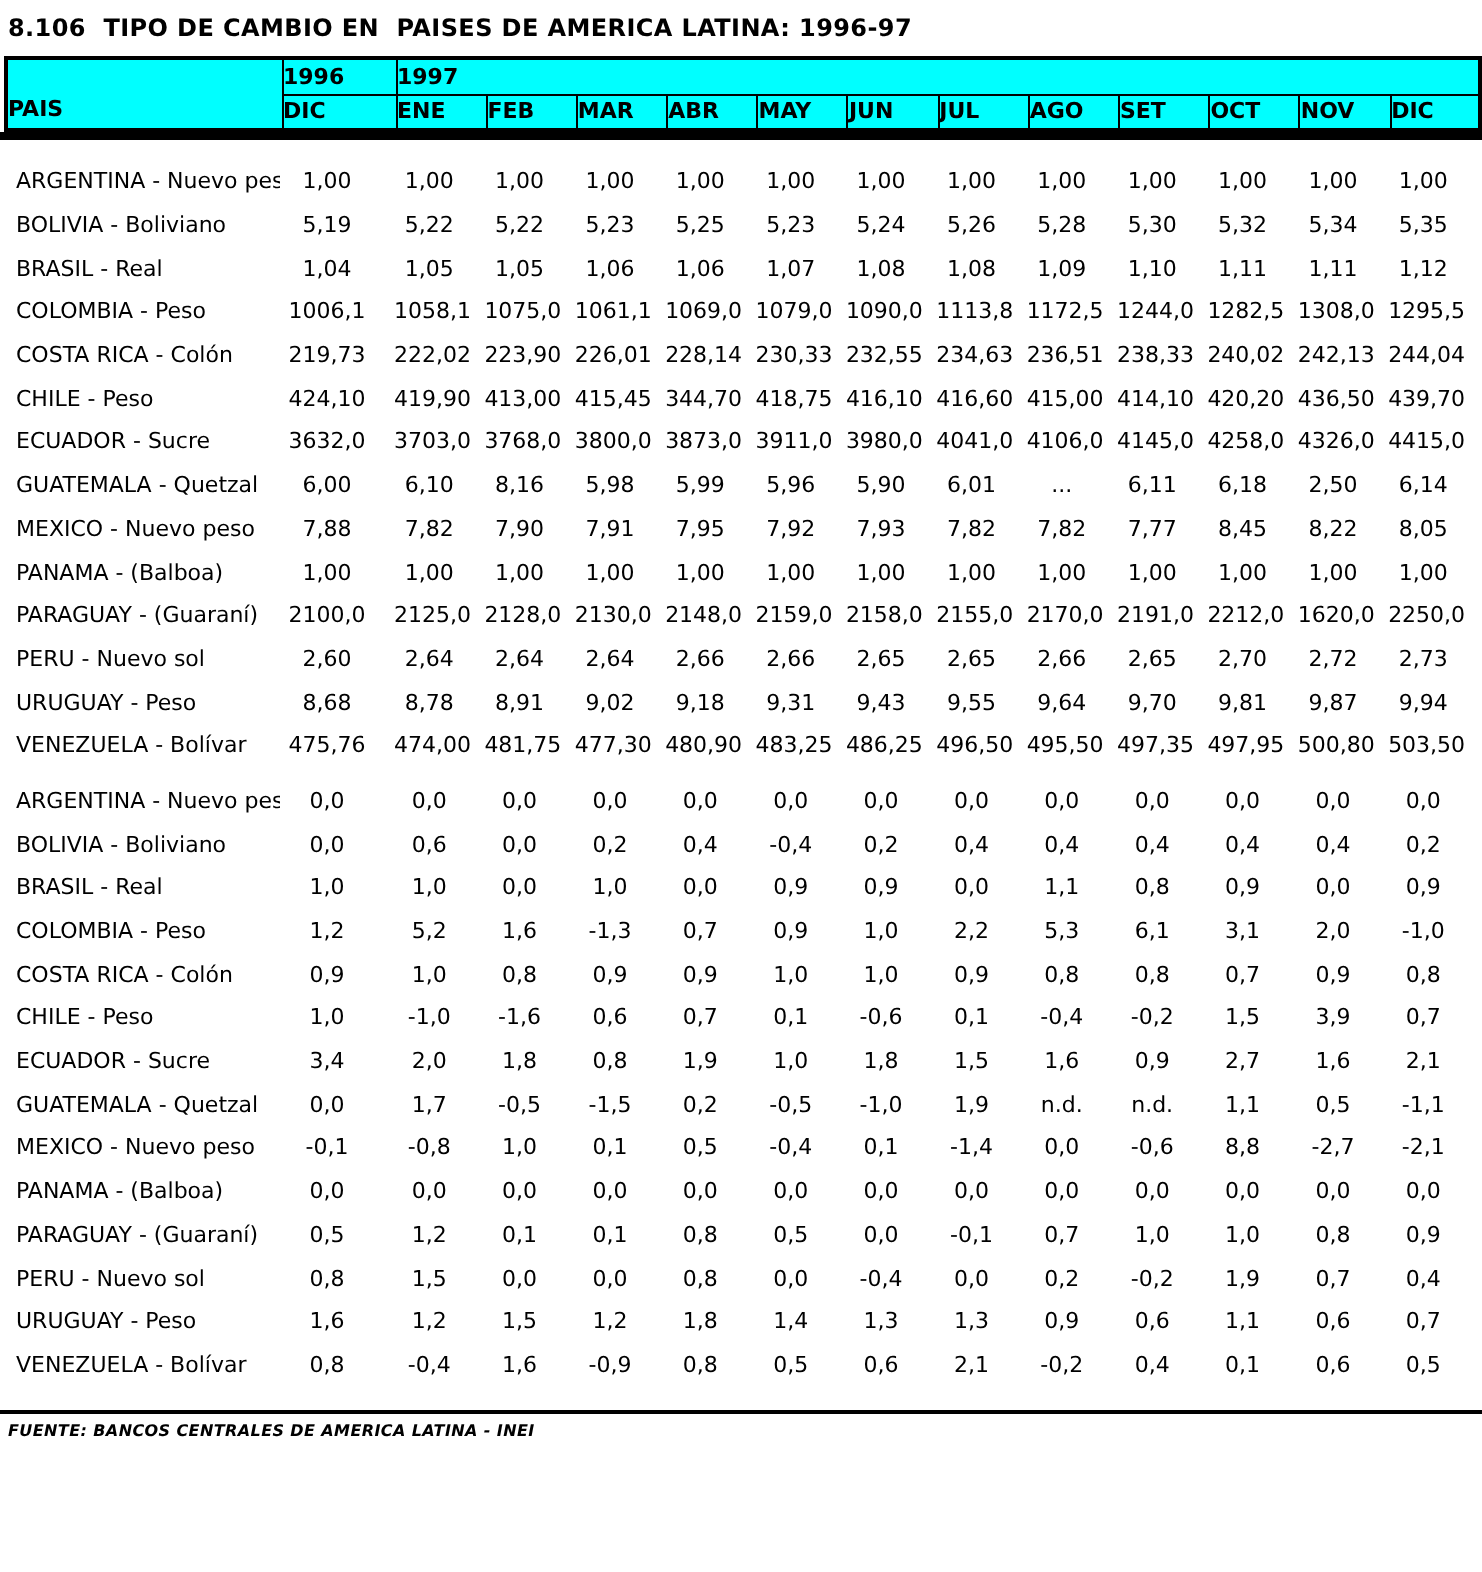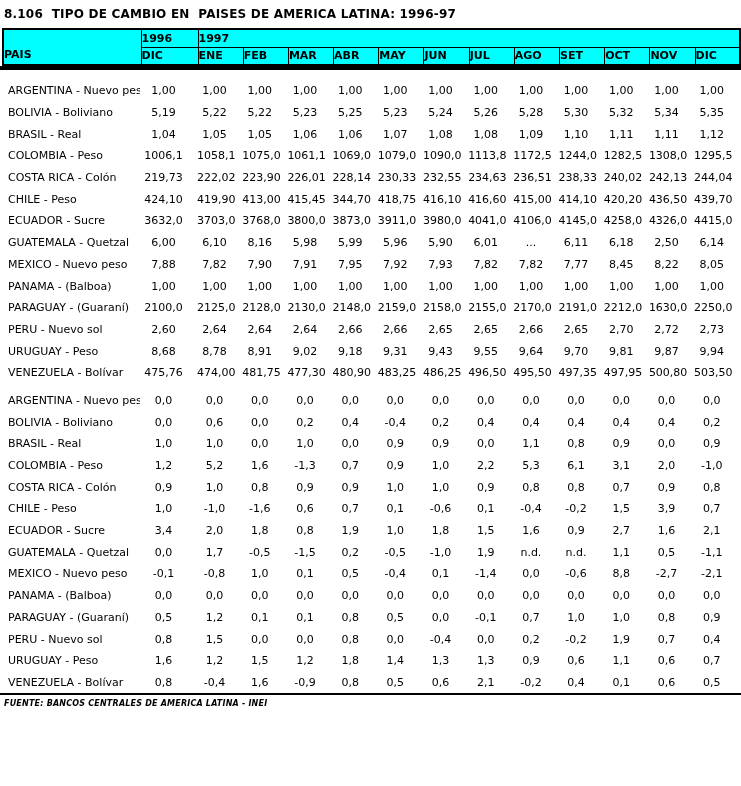--- a/index.html
+++ b/index.html
@@ -65,21 +65,21 @@
     font-size: 11px;
     padding: 0 10px 0 0;
     white-space: nowrap;
     overflow: hidden;
   }
   table.data-table td.pais-cell {
     text-align: left;
     padding: 0 0 0 6px;
   }
   .footer {
-    margin-top: 0;
+    margin-top: 12px;
     border-top: 2px solid var(--border);
     width: 741px;
   }
   .footer .src {
     font-size: 8px;
     font-weight: bold;
     font-style: italic;
     padding: 4px 0 0 4px;
     letter-spacing: 0.2px;
   }
@@ -322,21 +322,21 @@
           <td class="num-cell">2125,0</td>
           <td class="num-cell">2128,0</td>
           <td class="num-cell">2130,0</td>
           <td class="num-cell">2148,0</td>
           <td class="num-cell">2159,0</td>
           <td class="num-cell">2158,0</td>
           <td class="num-cell">2155,0</td>
           <td class="num-cell">2170,0</td>
           <td class="num-cell">2191,0</td>
           <td class="num-cell">2212,0</td>
-          <td class="num-cell">1630,0</td>
+          <td class="num-cell">1620,0</td>
           <td class="num-cell">2250,0</td>
         </tr>
         <tr>
           <td class="pais-cell">PERU - Nuevo sol</td>
           <td class="num-cell">2,60</td>
           <td class="num-cell">2,64</td>
           <td class="num-cell">2,64</td>
           <td class="num-cell">2,64</td>
           <td class="num-cell">2,66</td>
           <td class="num-cell">2,66</td>

